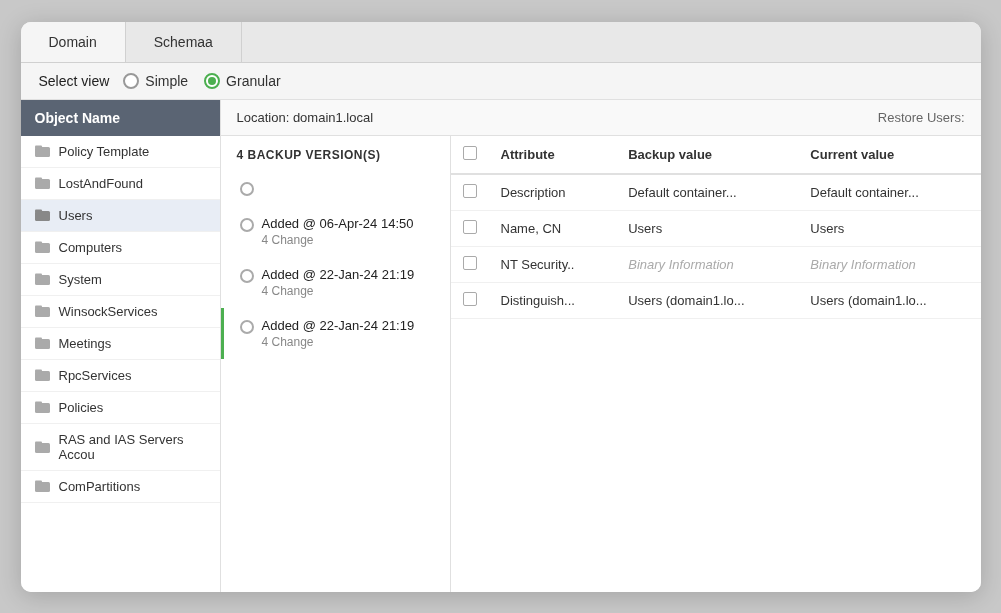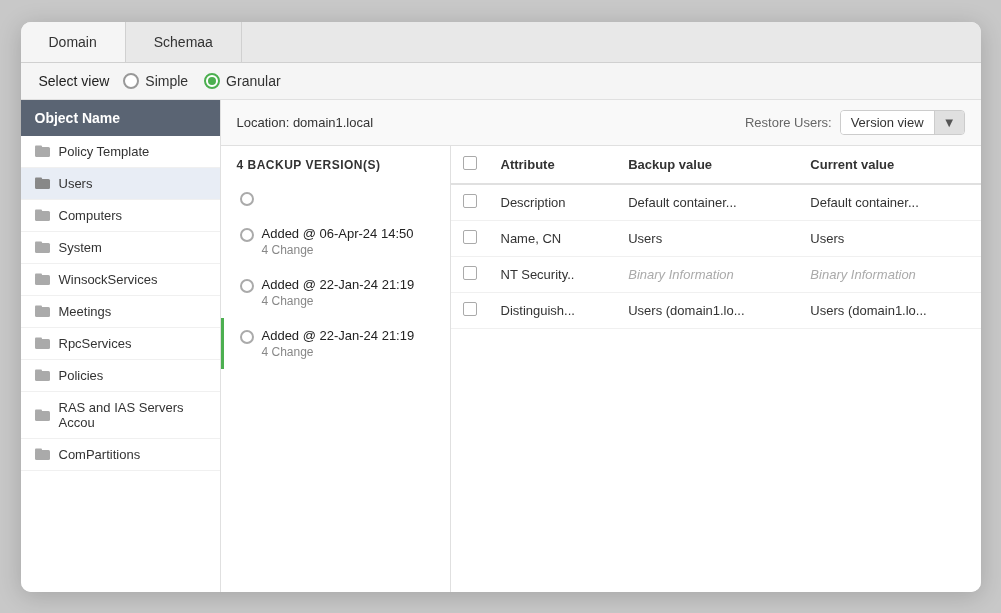--- a/index.html
+++ b/index.html
@@ -299,20 +299,27 @@
     <div class="sidebar">
       <div class="sidebar-header">Object Name</div>
 
       <div class="sidebar-item">
         <svg class="folder-icon" viewBox="0 0 16 14" fill="none" xmlns="http://www.w3.org/2000/svg">
           <rect x="0" y="3" width="15" height="10" rx="1.5" fill="#aaa"></rect>
           <rect x="0" y="1.5" width="7" height="3" rx="1" fill="#aaa"></rect>
         </svg>
         <span>Policy Template</span>
       </div>
+      <div class="sidebar-item">
+        <svg class="folder-icon" viewBox="0 0 16 14" fill="none">
+            <rect x="0" y="3" width="15" height="10" rx="1.5" fill="#aaa"></rect>
+            <rect x="0" y="1.5" width="7" height="3" rx="1" fill="#aaa"></rect>
+          </svg>
+        <span>LostAndFound</span>
+      </div>
       <div class="sidebar-item selected">
         <svg class="folder-icon" viewBox="0 0 16 14" fill="none">
             <rect x="0" y="3" width="15" height="10" rx="1.5" fill="#888"></rect>
             <rect x="0" y="1.5" width="7" height="3" rx="1" fill="#888"></rect>
           </svg>
         <span>Users</span>
       </div>
       <div class="sidebar-item">
         <svg class="folder-icon" viewBox="0 0 16 14" fill="none">
             <rect x="0" y="3" width="15" height="10" rx="1.5" fill="#aaa"></rect>
@@ -373,24 +380,20 @@
 
     <div class="right-panel">
 
       <div class="location-bar">
         <span class="location-text">
           <span>Location:</span>
           <span>domain1.local</span>
         </span>
         <div class="restore-view">
           <span>Restore Users:</span>
-          <div class="version-select">
-            <span class="version-select-label">Version view</span>
-            <span class="version-select-arrow">▼</span>
-          </div>
         </div>
       </div>
 
       <div class="content-area">
 
         <div class="backup-list">
           <div class="backup-count">4 BACKUP VERSION(S)</div>
 
           <div class="backup-item">
             <div class="backup-radio"></div>

